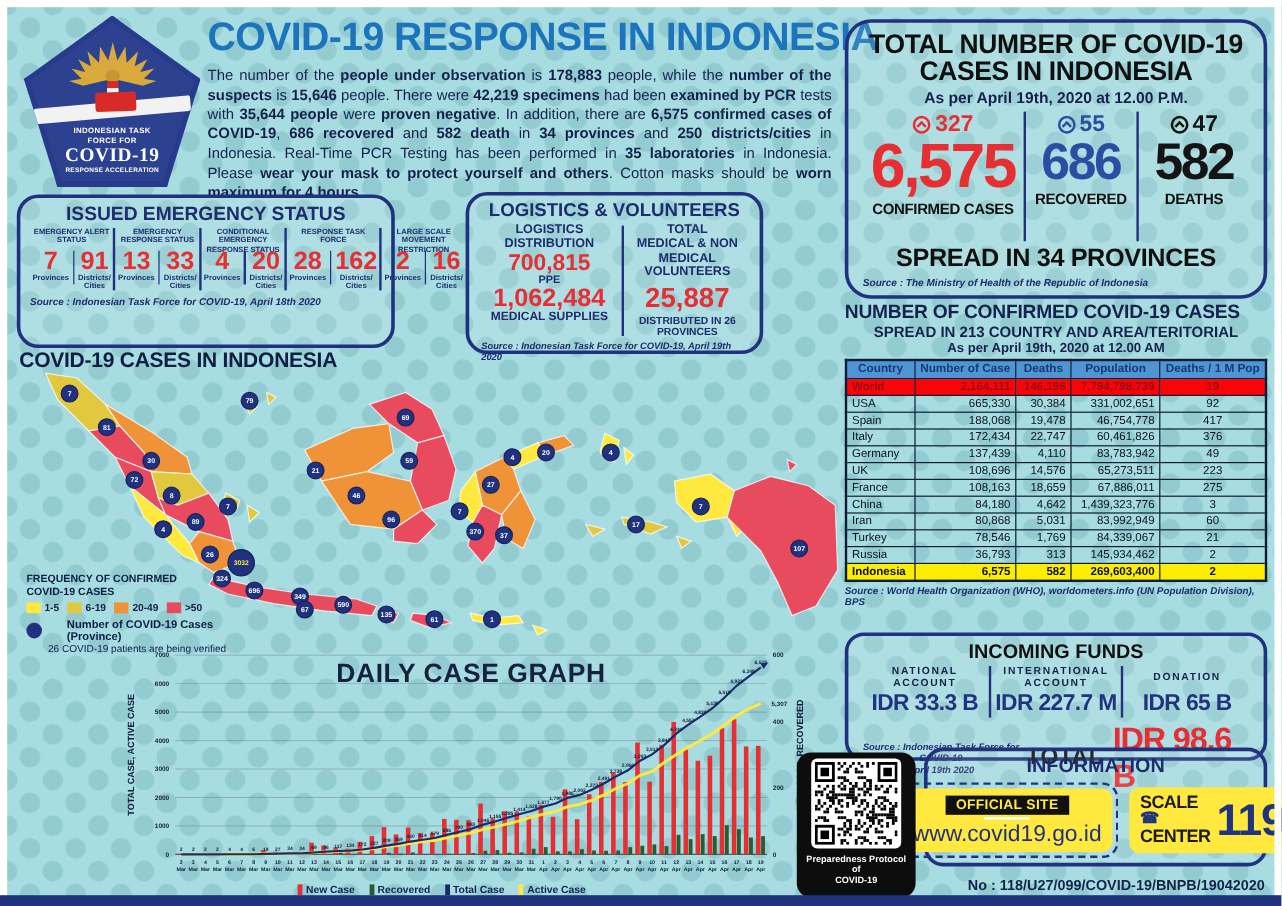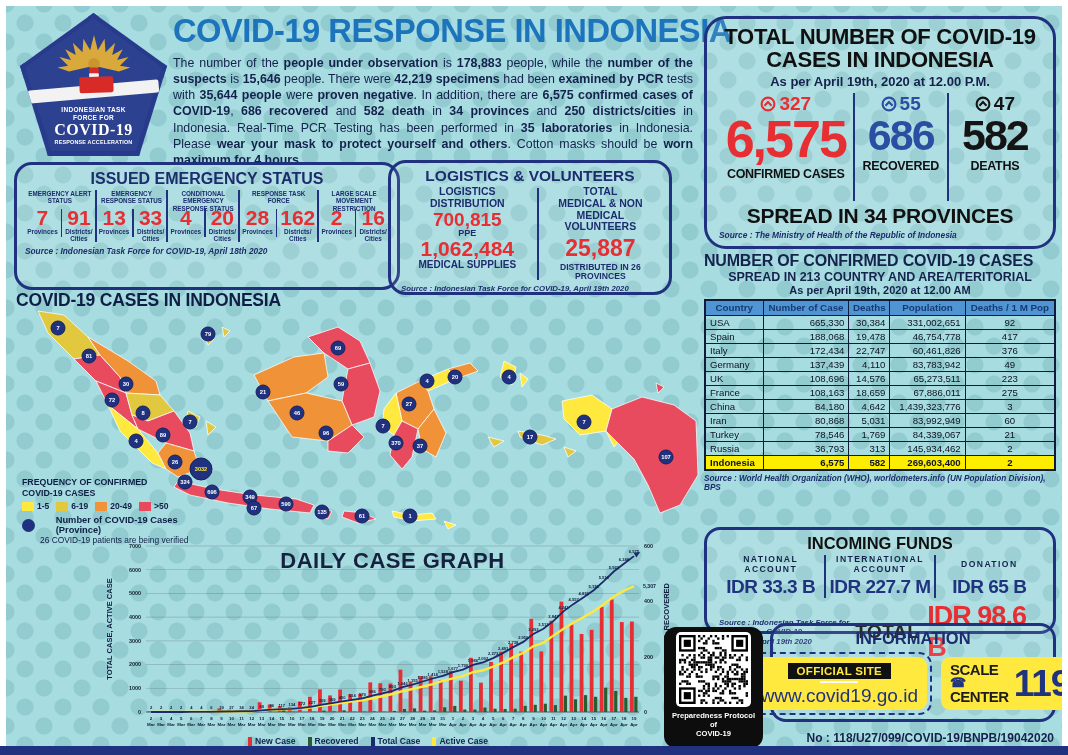--- a/index.html
+++ b/index.html
@@ -22,34 +22,34 @@
   .logo-txt{position:absolute;left:0;right:0;text-align:center;color:#fff;font-weight:bold;}
   .logo-l1{top:93px;font-size:6.5px;letter-spacing:.3px;}
   .logo-l2{top:101px;font-size:6.5px;letter-spacing:.3px;}
   .logo-covid{top:108px;font-size:16px;font-family:"Liberation Serif",serif;letter-spacing:.5px;}
   .logo-l4{top:126px;font-size:5.4px;letter-spacing:.2px;}
   
   .title-block{left:173px;top:12px;width:520px;}
   .title-block h1{margin:0;font-size:33px;color:#1b74bc;font-weight:bold;letter-spacing:-.5px;transform:scaleX(.99);transform-origin:left;white-space:nowrap;}
   .title-block p{margin:5px 0 0;font-size:12.4px;line-height:1.3;color:#15214d;text-align:justify;font-weight:500;}
   
-  .emergency-panel{left:14px;top:162px;width:386px;height:128px;padding:5px 8px;}
+  .emergency-panel{left:14px;top:162px;width:315px;height:128px;padding:5px 8px;}
   .panel-title{text-align:center;font-weight:bold;color:#1d2c6e;font-size:16px;}
   .emg-items{display:flex;margin-top:2px;}
   .emg-item{flex:1;padding:0 2px;display:flex;flex-direction:column;align-items:center;}
   .emg-item+.emg-item{border-left:2px solid #20327f;}
   .emg-label{font-size:6.3px;font-weight:bold;color:#1d2c6e;text-align:center;height:17px;line-height:1.18;}
   .emg-nums{display:flex;align-items:flex-start;gap:3px;}
   .emg-col{text-align:center;}
   .emg-num{font-size:21px;font-weight:bold;color:#e62e33;line-height:1;}
   .emg-sub{font-size:6.4px;font-weight:bold;color:#1d2c6e;line-height:1.1;}
   .emg-mid{width:1.5px;background:#20327f;height:28px;margin-top:2px;}
   .emergency-panel .source{font-size:8.3px;margin-top:4px;}
   
-  .logistics-panel{left:388px;top:160px;width:284px;height:135px;padding:4px 10px;}
+  .logistics-panel{left:388px;top:160px;width:248px;height:135px;padding:4px 10px;}
   .logistics-panel .panel-title{font-size:15.5px;}
   .log-cols{display:flex;margin-top:1px;}
   .log-left{width:52%;text-align:center;}
   .log-right{width:46%;text-align:center;}
   .vdiv{width:2px;background:#20327f;margin:2px 3px;}
   .log-h{font-size:10.5px;font-weight:bold;color:#1d2c6e;line-height:1.12;}
   .num-red{color:#e62e33;font-weight:bold;line-height:1;}
   .log-sub{font-size:9px;font-weight:bold;color:#1d2c6e;line-height:1.1;}
   .logistics-panel .source{font-size:7.8px;margin-top:2px;}
   
@@ -807,20 +807,27 @@
       <thead>
           <tr id="wt-head">
             <th>Country</th>
             <th>Number of Case</th>
             <th>Deaths</th>
             <th>Population</th>
             <th>Deaths / 1 M Pop</th>
           </tr>
         </thead>
       <tbody id="wt-body">
+          <tr class="world">
+            <td>World</td>
+            <td class="num">2,164,111</td>
+            <td class="num">146,198</td>
+            <td class="num">7,794,798,739</td>
+            <td class="ctr">19</td>
+          </tr>
           <tr>
             <td>USA</td>
             <td class="num">665,330</td>
             <td class="num">30,384</td>
             <td class="num">331,002,651</td>
             <td class="ctr">92</td>
           </tr>
           <tr>
             <td>Spain</td>
             <td class="num">188,068</td>

